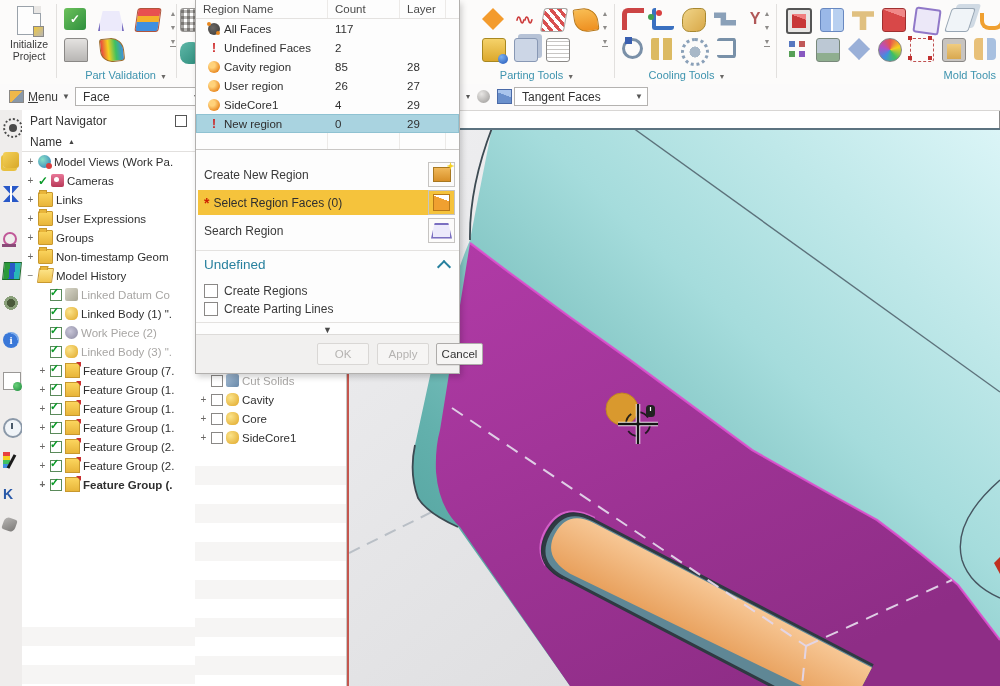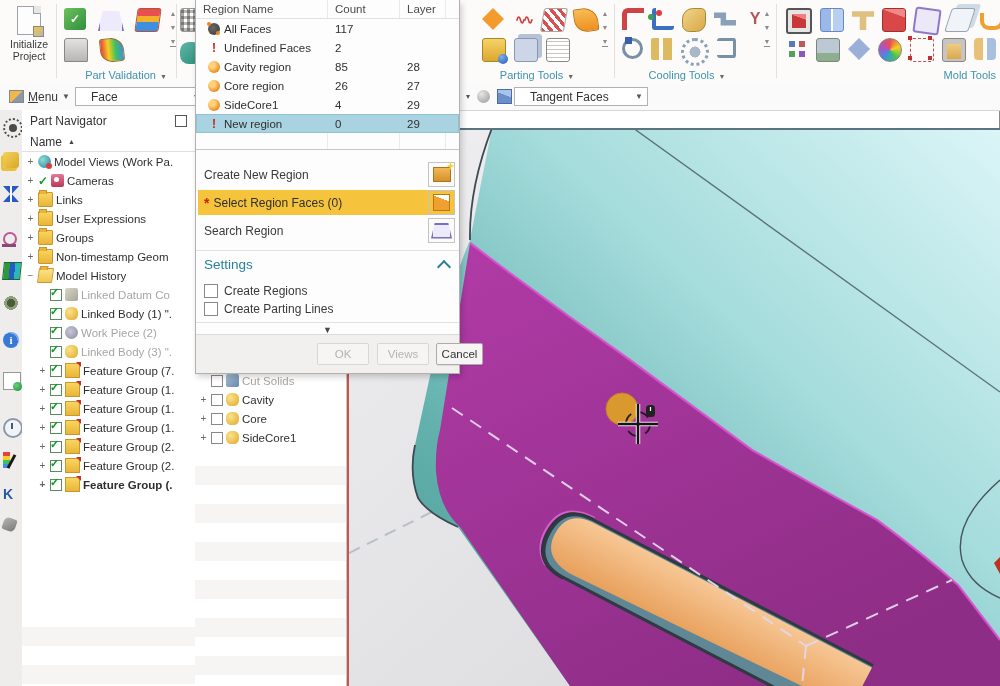--- a/index.html
+++ b/index.html
@@ -57,21 +57,21 @@
   .ic-standard-mount{background:linear-gradient(0deg,#8fae8f 0 35%,#bcc8d4 35%);border:1px solid #78887a;}
   .ic-trim-blocks{background:#9ab0d8;clip-path:polygon(50% 0,100% 50%,50% 100%,0 50%);box-shadow:5px 5px 0 #c8d4ec;}
   .ic-color-palette{background:conic-gradient(#e85050,#f5d020,#3fc060,#3f8fe0,#b050c8,#e85050);border-radius:50%;border:1px solid #888;}
   .ic-frame-points{background:none;border:1.5px dashed #c05050;}.ic-frame-points:after{content:"";position:absolute;left:-3px;top:-3px;width:4px;height:4px;background:#c03030;box-shadow:20px 0 0 #c03030,0 20px 0 #c03030,20px 20px 0 #c03030;}
   .ic-pocket-tray{background:#c8c4c0;border:1px solid #8a8886;}.ic-pocket-tray:after{content:"";position:absolute;inset:5px 4px 2px 4px;background:linear-gradient(180deg,#f0cc80,#d8a850);}
   .ic-swap-bodies{background:linear-gradient(90deg,#e8c078 0 40%,transparent 40% 60%,#a8c0e0 60%);border-radius:4px;}
   
   .menubar{position:absolute;left:0;top:84px;width:1000px;height:26px;background:#fbfafa;border-bottom:1px solid #d8d6d4;font-size:12px;}
   .menu-btn{position:absolute;left:5px;top:3px;height:19px;display:flex;align-items:center;gap:4px;color:#3a3a3a;padding:0 4px;}
   .menu-ic{width:13px;height:11px;background:linear-gradient(135deg,#f0b84a 50%,#8a98a8 51%);border:1px solid #8a8886;}
-  .combo{position:absolute;top:3px;height:19px;background:#fff;border:1px solid #b4b2b0;display:flex;align-items:center;font-size:12px;color:#333;padding-left:15px;box-sizing:border-box;}
+  .combo{position:absolute;top:3px;height:19px;background:#fff;border:1px solid #b4b2b0;display:flex;align-items:center;font-size:12px;color:#333;padding-left:7px;box-sizing:border-box;}
   .combo .car{position:absolute;right:4px;font-size:8px;color:#555;}
   .selicons{position:absolute;top:5px;display:flex;align-items:center;gap:7px;color:#787674;}
   .dashrect{width:11px;height:11px;border:1px dashed #8a8886;}
   .sphere-ic{width:13px;height:13px;border-radius:50%;background:radial-gradient(circle at 35% 30%,#e8e6e4,#9a9896);}
   .cube-ic{width:13px;height:13px;background:linear-gradient(200deg,#a8c4ec 40%,#6a90cc 41%);border:1px solid #4a6aa8;}
   .snaprow{position:absolute;top:88px;display:flex;gap:7px;font-size:13px;color:#8a8886;align-items:center;height:20px;}
   .snap0{color:#2f9a8e;}
   .mag-btn{position:absolute;top:88px;width:17px;height:17px;background:#5a5856;border-radius:3px;}
   .mag-btn:after{content:"";position:absolute;left:3px;top:3px;width:7px;height:7px;border:1.5px solid #fff;border-radius:50%;}
   .mag-btn:before{content:"";position:absolute;right:2px;bottom:2px;width:5px;height:1.5px;background:#fff;transform:rotate(45deg);}
@@ -565,21 +565,21 @@
               <span class="rg rg-region"></span>
               <span>Cavity region</span>
             </div>
             <div class="cell c-count">85</div>
             <div class="cell c-layer">28</div>
             <div class="cell c-gut"></div>
           </div>
           <div class="tbl-row">
             <div class="cell c-name">
               <span class="rg rg-region"></span>
-              <span>Core region</span>
+              <span>User region</span>
             </div>
             <div class="cell c-count">26</div>
             <div class="cell c-layer">27</div>
             <div class="cell c-gut"></div>
           </div>
           <div class="tbl-row">
             <div class="cell c-name">
               <span class="rg rg-region"></span>
               <span>SideCore1</span>
             </div>
@@ -624,35 +624,35 @@
     </div>
 
     <div class="act" style="top:218px">
       <span class="lab">Search Region</span>
       <span class="act-btn">
           <span class="ab-search"></span>
         </span>
     </div>
 
     <div class="sep" style="top:250px"></div>
-    <div class="settings-hd" style="top:257px">Settings</div>
+    <div class="settings-hd" style="top:257px">Undefined</div>
     <div class="chev" style="top:262px"></div>
 
     <div class="cbrow" style="top:282px">
       <span class="box"></span>
       <span>Create Regions</span>
     </div>
     <div class="cbrow" style="top:300px">
       <span class="box"></span>
       <span>Create Parting Lines</span>
     </div>
 
     <div class="sep" style="top:322px"></div>
     <div class="dlg-collapse" style="top:325px">▼</div>
 
     <div class="dlg-foot">
       <div class="btn" style="left:92px;width:52px">OK</div>
-      <div class="btn" style="left:152px;width:52px">Views</div>
+      <div class="btn" style="left:152px;width:52px">Apply</div>
       <div class="btn en" style="left:211px;width:47px">Cancel</div>
     </div>
   </div>
 
 </div>
 
 </body></html>

